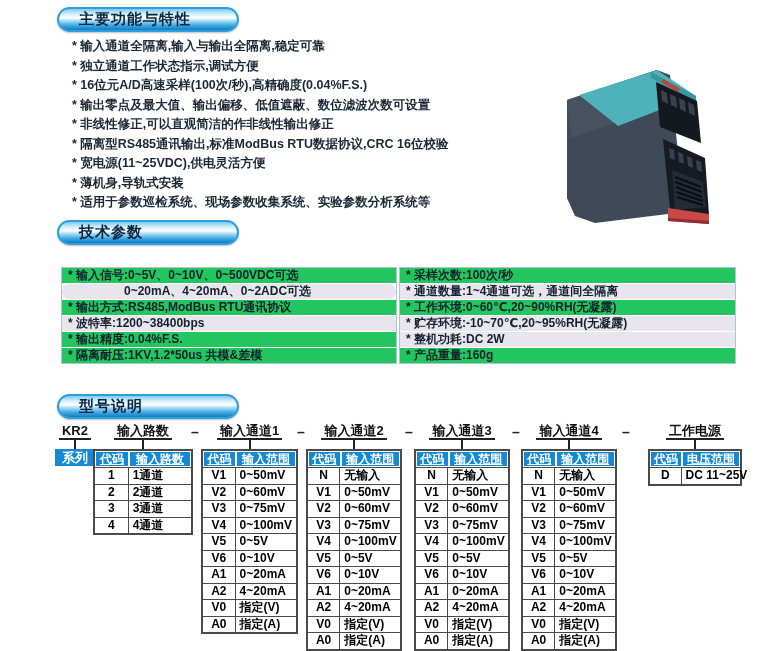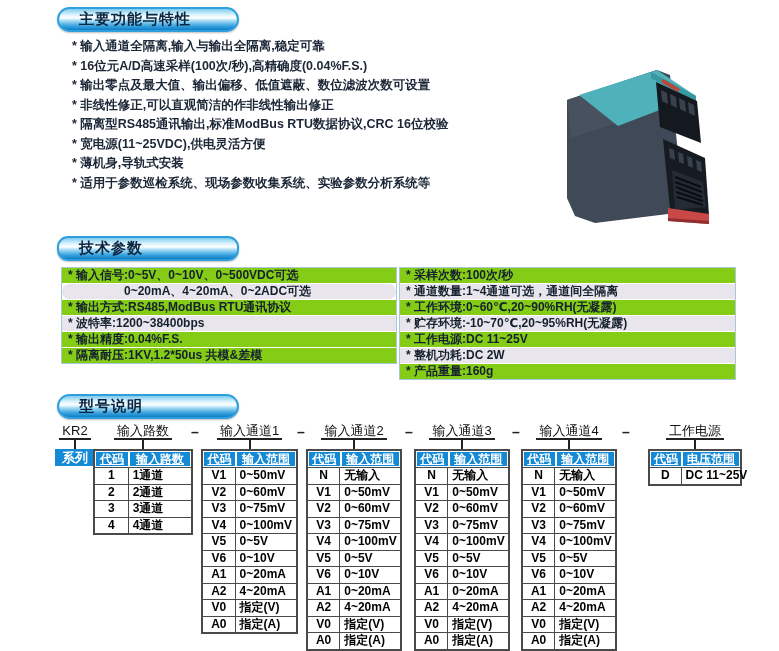--- a/index.html
+++ b/index.html
@@ -9,39 +9,39 @@
   }
   .pill{
     position:absolute;left:57px;width:182px;height:25px;box-sizing:border-box;
     border-radius:13px;border:2px solid #2e9fdc;
     background:linear-gradient(180deg,#7ecbee 0%,#d8f1fc 26%,#ffffff 42%,#a6dcf5 56%,#3aa4df 80%,#0e7ec6 100%);
     box-shadow:0 1px 2px rgba(0,0,0,.25);
     display:flex;align-items:center;padding-left:20px;
     font-size:15px;font-weight:bold;color:#0a2540;letter-spacing:1px;
   }
   #pill-features{top:7px;}
-  #pill-specs{top:236px;border-radius:11px;}
+  #pill-specs{top:220px;}
   #pill-model{top:394px;}
 
   .features{position:absolute;left:72px;top:37px;margin:0;padding:0;list-style:none;width:470px;}
   .feat{height:19.5px;line-height:19.5px;font-size:12.5px;font-weight:600;color:#1b2636;white-space:nowrap;}
 
   .spec-col{position:absolute;top:268px;outline:1px solid #a9c6da;}
   #spec-left{left:62px;width:334px;}
   #spec-right{left:400px;width:335px;}
   .spec-row{height:15px;margin-bottom:1px;display:flex;align-items:center;
     font-size:12px;font-weight:600;color:#15202e;padding-left:6px;box-sizing:border-box;white-space:nowrap;}
   .spec-row:last-child{margin-bottom:0;}
-  .spec-row.blue{background:#84cc16;}
+  .spec-row.blue{background:#22c55e;}
   .spec-row.gray{background:#e8e6ec;}
   .spec-row.indent{padding-left:62px;border-radius:7px;}
 
   #model{position:absolute;left:55px;top:424px;width:724px;height:227px;}
   .group{position:absolute;top:0;display:flex;flex-direction:column;}
-  .glabel{align-self:center;font-size:13px;font-weight:400;color:#111;
+  .glabel{align-self:center;font-size:13px;font-weight:700;color:#111;
     border-bottom:2px solid #222;padding:0 3px;height:14px;line-height:14px;white-space:nowrap;}
   .gconn{width:2px;height:9px;background:#222;margin:0 auto;}
   .series-box{background:#1489d6;color:#fff;font-size:13px;font-weight:bold;
     text-align:center;height:17px;line-height:17px;width:40px;}
   .mtable{border:2px solid #4a4a4a;background:#fff;box-sizing:border-box;}
   .mhead{display:flex;gap:2px;padding:1px;}
   .mhead span{background:#1489d6;color:#fff;font-size:12px;font-weight:bold;
     height:14px;line-height:14px;text-align:center;text-decoration:underline;}
   .mhead .hc{flex:0 0 34%;}
   .mhead .hv{flex:1;}
@@ -61,20 +61,21 @@
   #dash1{left:136px;} #dash2{left:242px;} #dash3{left:350px;} #dash4{left:457px;} #dash5{left:567px;}
 
   #photo{position:absolute;left:545px;top:46px;width:215px;height:180px;}
 </style>
 </head>
 <body>
 
 <div class="pill" id="pill-features">主要功能与特性</div>
 <ul class="features">
     <li class="feat">* 输入通道全隔离,输入与输出全隔离,稳定可靠</li>
+    <li class="feat">* 独立通道工作状态指示,调试方便</li>
     <li class="feat">* 16位元A/D高速采样(100次/秒),高精确度(0.04%F.S.)</li>
     <li class="feat">* 输出零点及最大值、输出偏移、低值遮蔽、数位滤波次数可设置</li>
     <li class="feat">* 非线性修正,可以直观简洁的作非线性输出修正</li>
     <li class="feat">* 隔离型RS485通讯输出,标准ModBus RTU数据协议,CRC 16位校验</li>
     <li class="feat">* 宽电源(11~25VDC),供电灵活方便</li>
     <li class="feat">* 薄机身,导轨式安装</li>
     <li class="feat">* 适用于参数巡检系统、现场参数收集系统、实验参数分析系统等</li>
   </ul>
 
 <svg id="photo" viewBox="0 0 215 180" xmlns="http://www.w3.org/2000/svg">
@@ -116,21 +117,20 @@
     <div class="spec-row blue">* 输出方式:RS485,ModBus RTU通讯协议</div>
     <div class="spec-row gray">* 波特率:1200~38400bps</div>
     <div class="spec-row blue">* 输出精度:0.04%F.S.</div>
     <div class="spec-row blue">* 隔离耐压:1KV,1.2*50us 共模&amp;差模</div>
   </div>
 <div class="spec-col" id="spec-right">
     <div class="spec-row blue">* 采样次数:100次/秒</div>
     <div class="spec-row gray">* 通道数量:1~4通道可选，通道间全隔离</div>
     <div class="spec-row blue">* 工作环境:0~60℃,20~90%RH(无凝露)</div>
     <div class="spec-row gray">* 贮存环境:-10~70℃,20~95%RH(无凝露)</div>
-    <div class="spec-row blue">* 工作电源:DC 11~25V</div>
     <div class="spec-row gray">* 整机功耗:DC 2W</div>
     <div class="spec-row blue">* 产品重量:160g</div>
   </div>
 
 <div class="pill" id="pill-model">型号说明</div>
 
 <div id="model">
   <div class="group" id="g0">
     <div class="glabel">KR2</div>
     <div class="gconn"></div>

